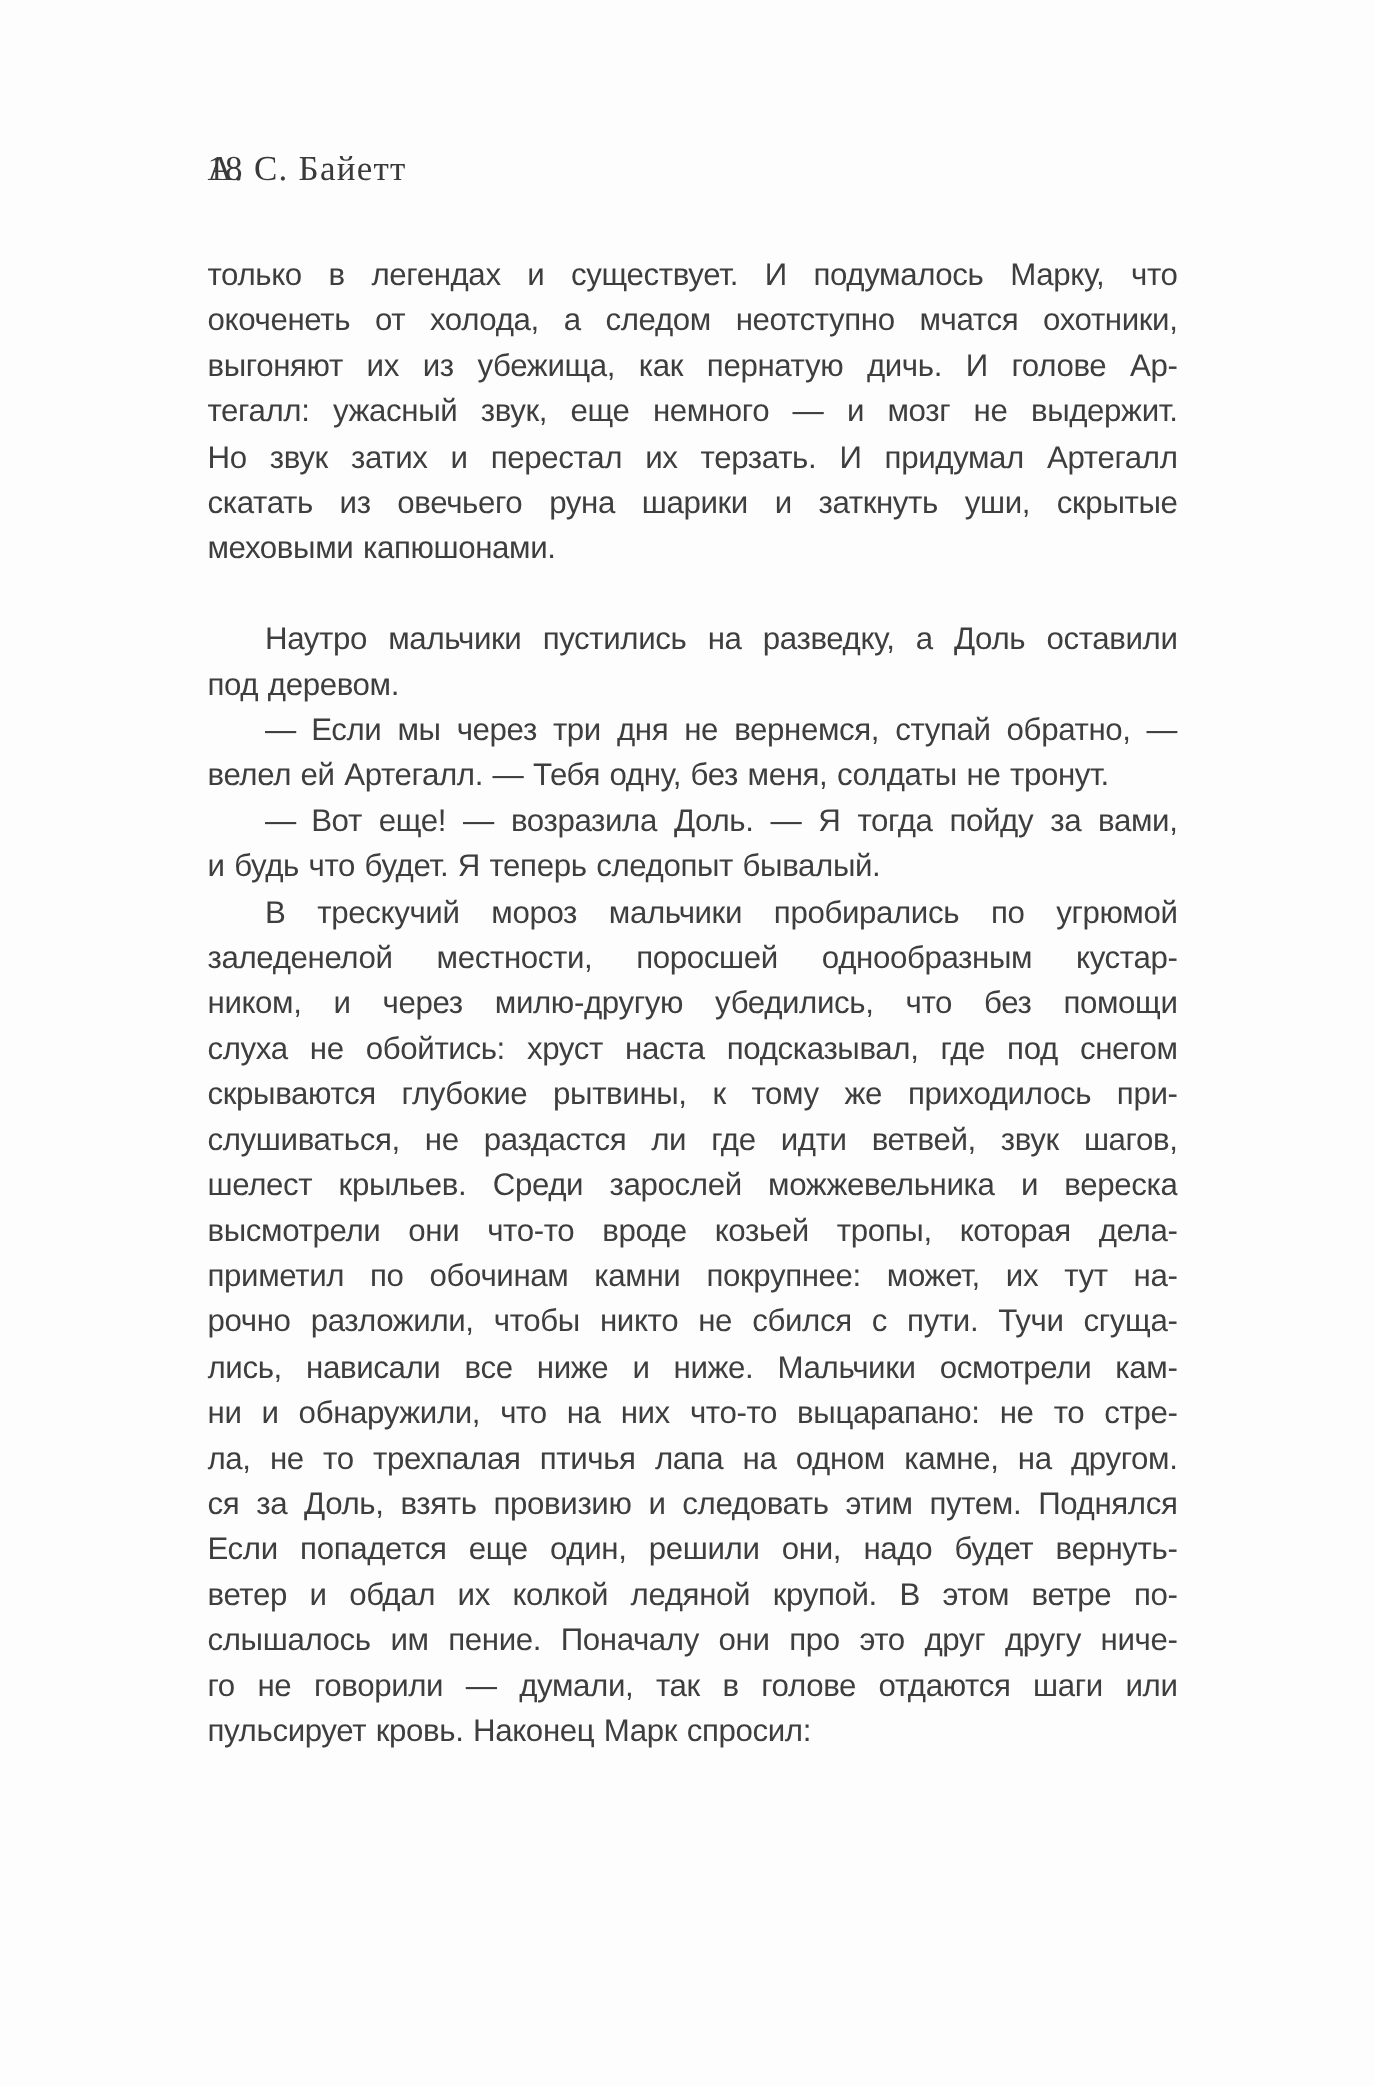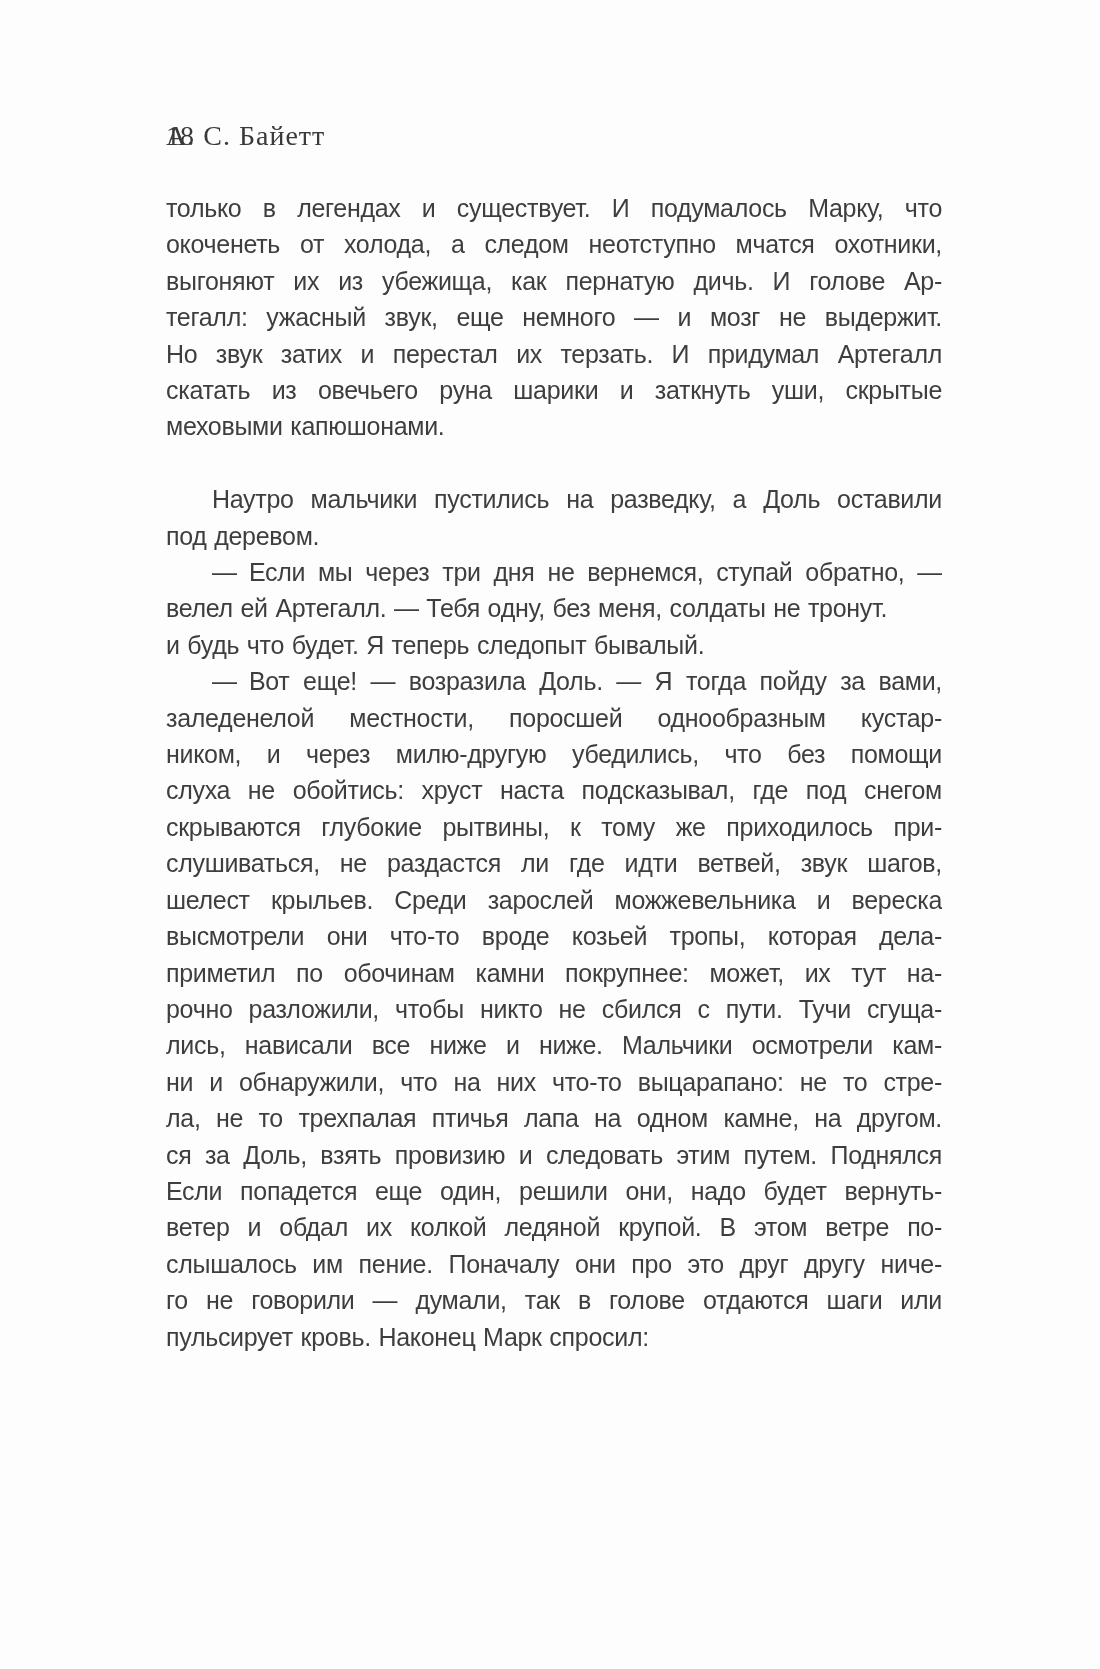--- a/index.html
+++ b/index.html
@@ -32,21 +32,21 @@
     top: 0;
   }
   .running-title {
     position: absolute;
     left: 0;
     right: 0;
     top: 0;
     letter-spacing: 1px;
   }
   .body-text {
-    margin-top: 40px;
+    margin-top: 52px;
     font-size: 25px;
     line-height: 36.4px;
     letter-spacing: -0.3px;
     word-spacing: 1px;
   }
   .para { margin: 0; }
   .para.space-before { margin-top: 36.4px; }
   .line {
     text-align: justify;
     text-align-last: justify;
@@ -80,24 +80,25 @@
       </div>
       <div class="para space-before">
         <div class="line indent">Наутро мальчики пустились на разведку, а Доль оставили</div>
         <div class="line last">под деревом.</div>
       </div>
       <div class="para">
         <div class="line indent">— Если мы через три дня не вернемся, ступай обратно, —</div>
         <div class="line last">велел ей Артегалл. — Тебя одну, без меня, солдаты не тронут.</div>
       </div>
       <div class="para">
+        <div class="line indent">— Вот еще! — возразила Доль. — Я тогда пойду за вами,</div>
         <div class="line last">и будь что будет. Я теперь следопыт бывалый.</div>
-        <div class="line indent">— Вот еще! — возразила Доль. — Я тогда пойду за вами,</div>
       </div>
       <div class="para">
+        <div class="line indent">В трескучий мороз мальчики пробирались по угрюмой</div>
         <div class="line">заледенелой местности, поросшей однообразным кустар-</div>
         <div class="line">ником, и через милю-другую убедились, что без помощи</div>
         <div class="line">слуха не обойтись: хруст наста подсказывал, где под снегом</div>
         <div class="line">скрываются глубокие рытвины, к тому же приходилось при-</div>
         <div class="line">слушиваться, не раздастся ли где идти ветвей, звук шагов,</div>
         <div class="line">шелест крыльев. Среди зарослей можжевельника и вереска</div>
         <div class="line">высмотрели они что-то вроде козьей тропы, которая дела-</div>
         <div class="line">приметил по обочинам камни покрупнее: может, их тут на-</div>
         <div class="line">рочно разложили, чтобы никто не сбился с пути. Тучи сгуща-</div>
         <div class="line">лись, нависали все ниже и ниже. Мальчики осмотрели кам-</div>

